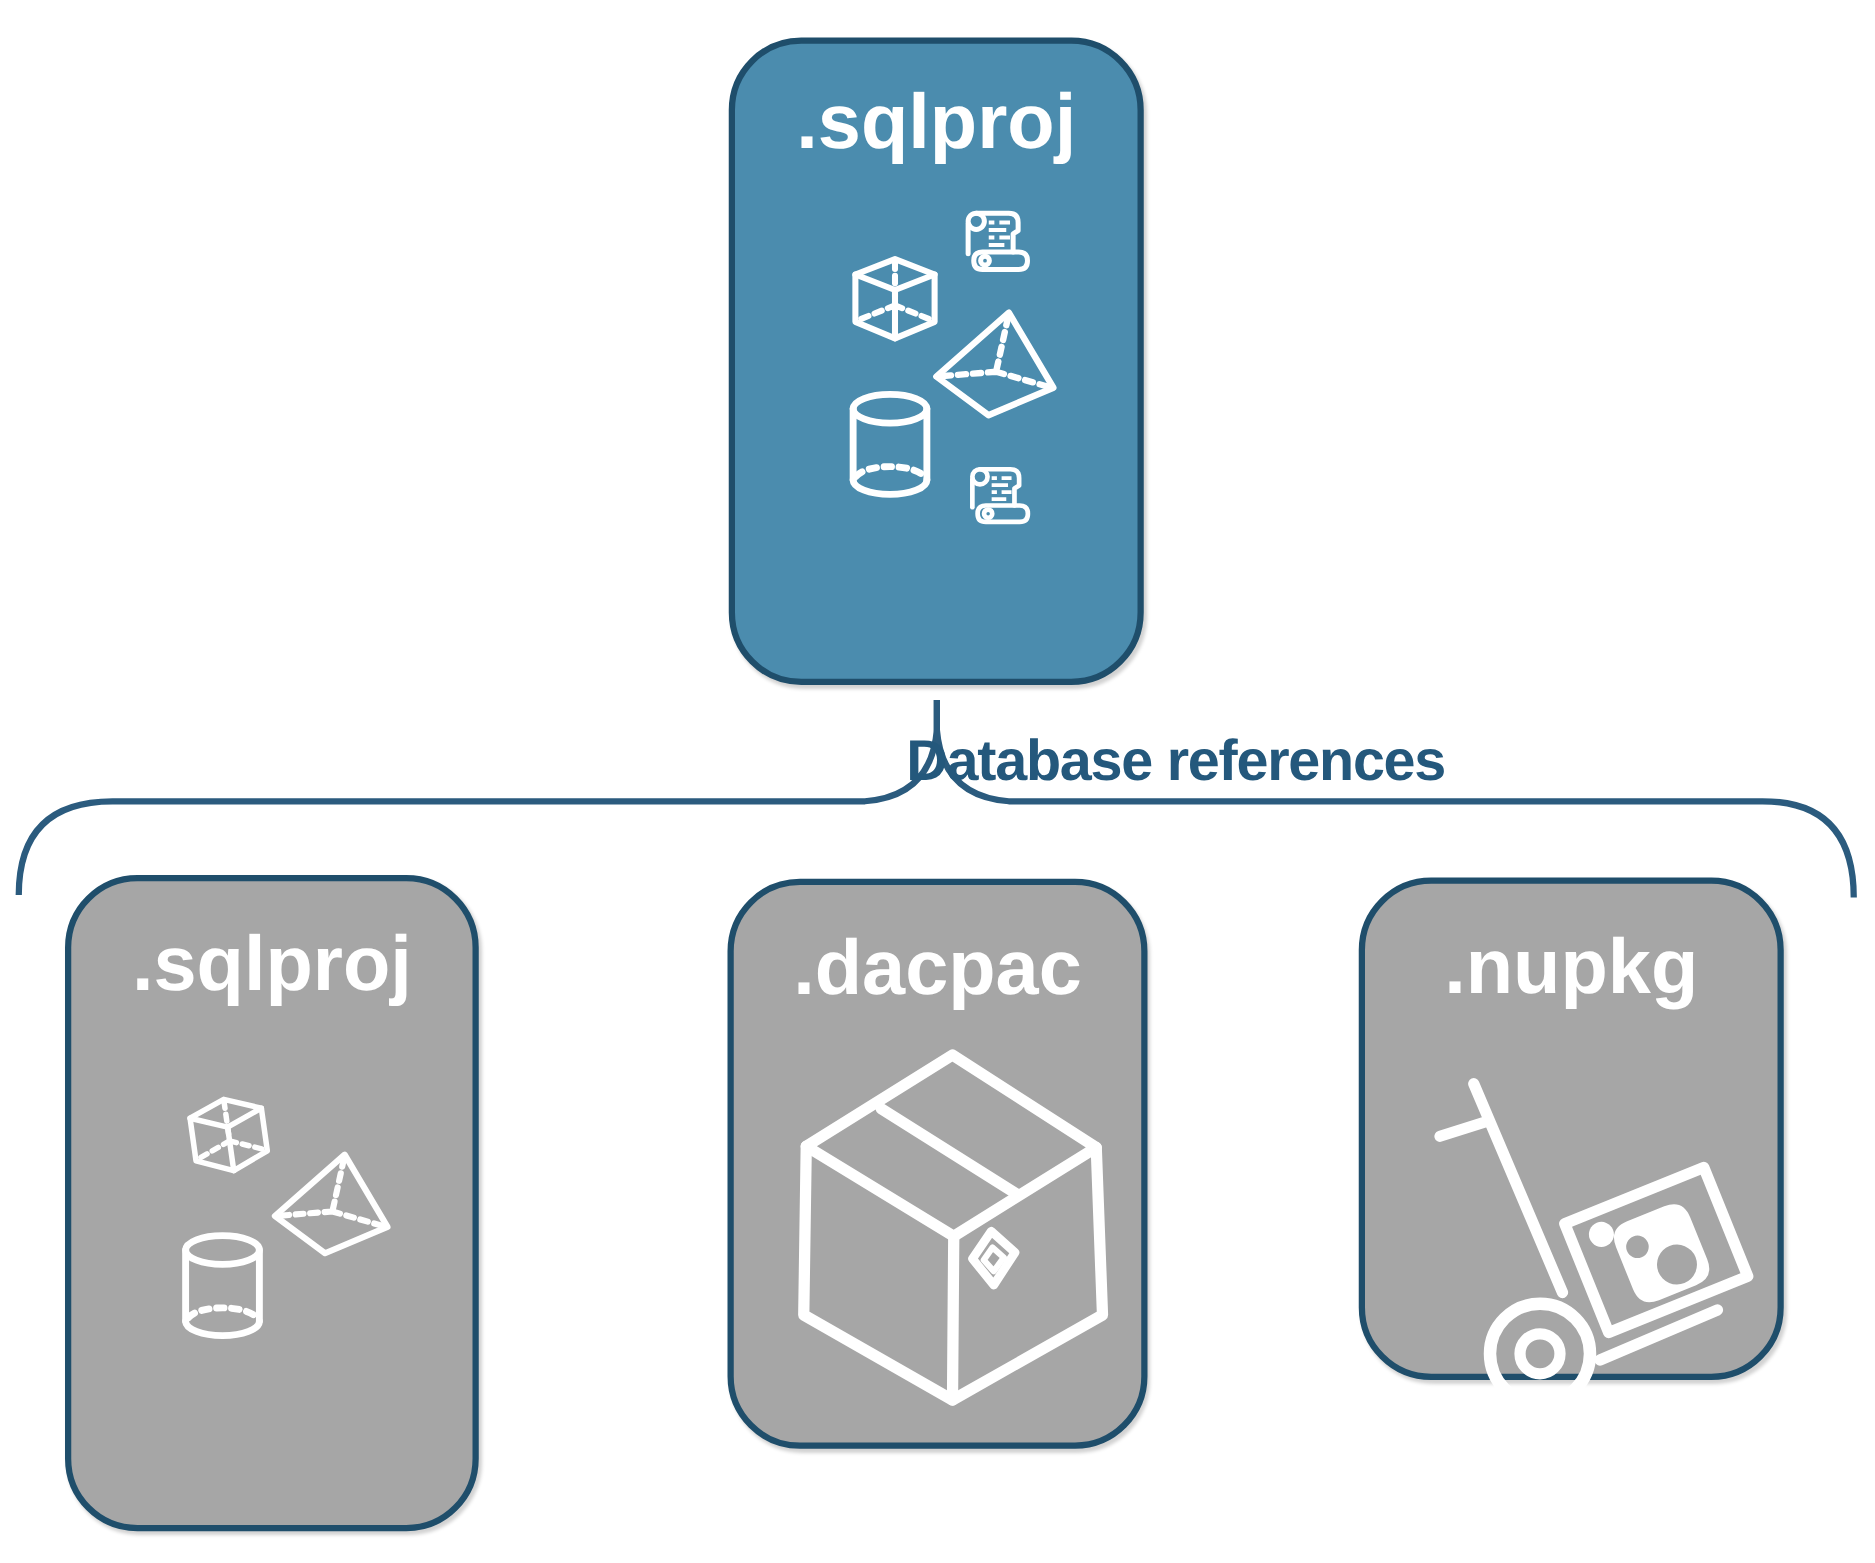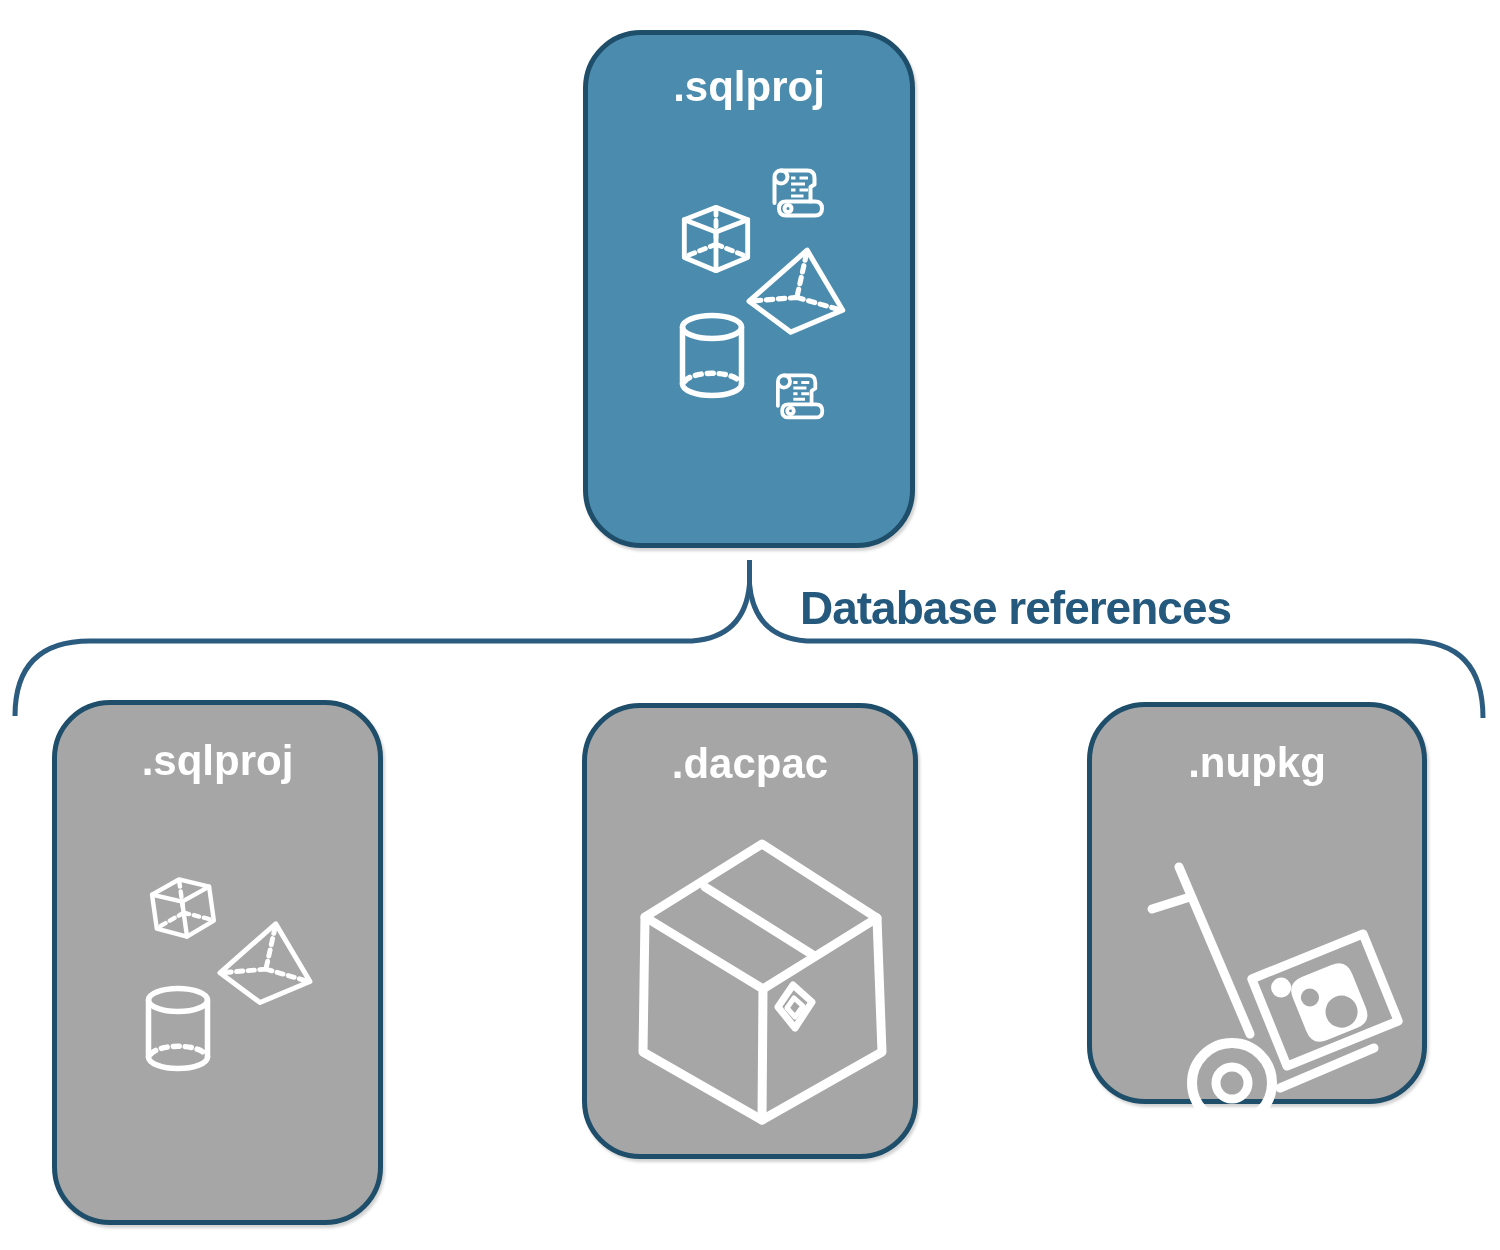--- a/index.html
+++ b/index.html
@@ -7,41 +7,41 @@
     position:relative;width:1500px;height:1250px;background:var(--canvas-background,#fff);
     font-family:"Liberation Sans",sans-serif;overflow:hidden;
   }
   .card{position:absolute;border:5px solid var(--card-border,#1f4e6b);border-radius:58px;
         box-shadow:2px 3px 3px rgba(0,0,0,.18);box-sizing:border-box;}
   .card.root{left:583px;top:30px;width:332px;height:518px;background:var(--root-fill,#4b8cae);}
   .card.child{background:var(--child-fill,#a6a6a6);}
   #child-sqlproj{left:52px;top:700px;width:331px;height:525px;}
   #child-dacpac{left:582px;top:703px;width:336px;height:456px;}
   #child-nupkg{left:1087px;top:702px;width:340px;height:402px;}
-  .card-title{display:block;margin-top:30px;text-align:center;font-size:42px;line-height:1.05;
+  .card-title{display:block;margin-top:30px;text-align:center;font-size:62px;line-height:1.05;
               font-weight:bold;color:var(--card-text,#fff);letter-spacing:0;}
   .card.child .card-title{margin-top:34px;}
   svg{overflow:visible;}
   .icon{position:absolute;}
   .icon path,.icon circle,.icon ellipse{fill:none;stroke:var(--card-text,#fff);
         stroke-linecap:round;stroke-linejoin:round;}
   .w55 path,.w55 circle,.w55 ellipse{stroke-width:5.5;}
   .dash{stroke-dasharray:7 6;}
   .dashc{stroke-dasharray:6 6;}
   .scroll path,.scroll circle{stroke-width:4;}
   .scroll .tline{stroke-width:3.2;stroke-linecap:butt;}
   .boxicon path{stroke-width:9;}
   .boxicon .label-o{stroke-width:7;}
   .boxicon .label-i{stroke-width:5;}
   .truck path,.truck circle{stroke-width:9;}
   .truck .wheel-o{stroke-width:10;}
   .truck .fill{fill:var(--card-text,#fff);stroke:none;}
   #connector{position:absolute;left:0;top:0;pointer-events:none;}
   #connector path{fill:none;stroke:var(--connector-line,#2b5b7e);stroke-width:5;stroke-linecap:butt;}
-  #connector-label{position:absolute;left:800px;top:581px;font-size:46px;font-weight:bold;
+  #connector-label{position:absolute;left:725px;top:581px;font-size:46px;font-weight:bold;
                    color:var(--connector-label-color,#24587c);letter-spacing:-1px;white-space:nowrap;}
 </style>
 </head>
 <body>
 
 <div id="canvas">
 
   <div class="card root">
     <span class="card-title">.sqlproj</span>
 

